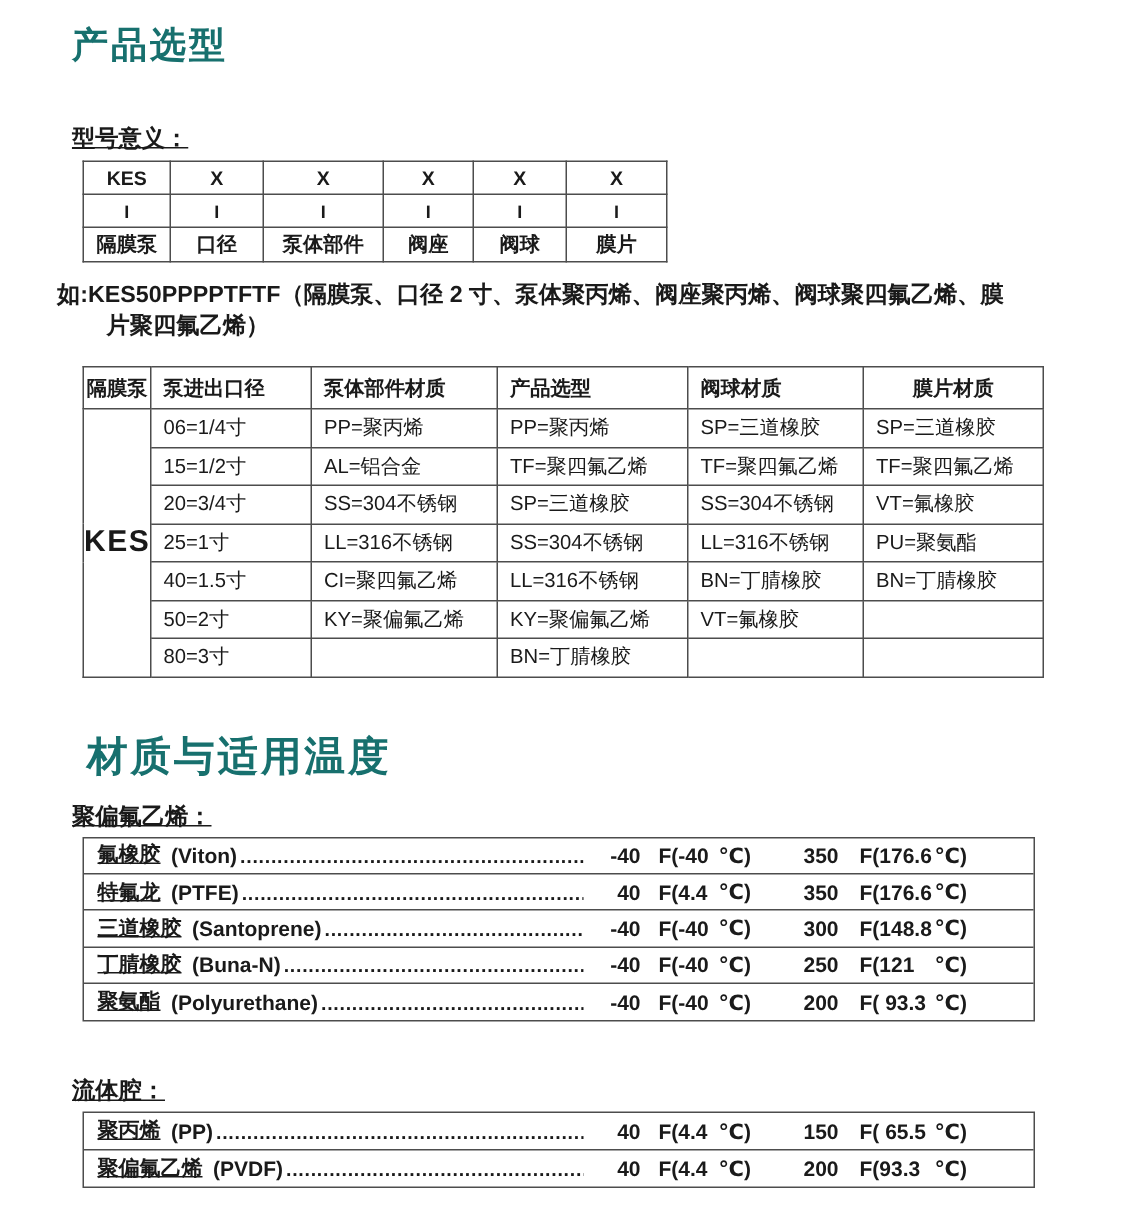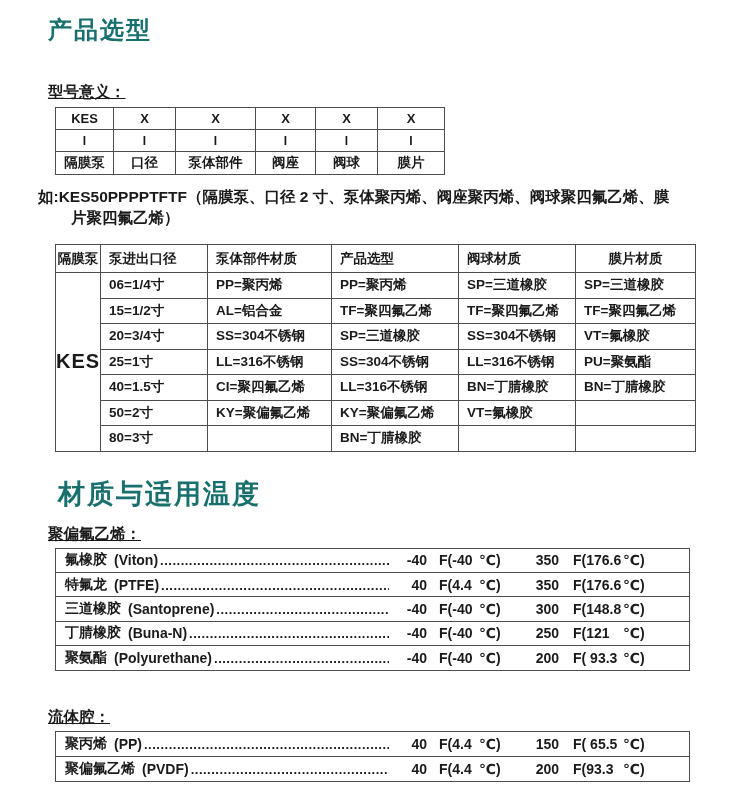--- a/index.html
+++ b/index.html
@@ -11,21 +11,21 @@
     overflow: hidden;
   }
   .content { padding: 14px 40px 0 48px; }
 
   .main-title {
     font-size: 24px; font-weight: 700; letter-spacing: 2px;
     color: #17706e;
   }
   .sub-title {
     font-size: 27px; font-weight: 700; letter-spacing: 2px;
-    color: #17706e; padding-left: 10px; margin-top: 24px;
+    color: #17706e; padding-left: 10px; margin-top: 34px;
   }
   .field-label {
     font-size: 15.5px; font-weight: 600; margin-top: 36px; text-decoration: underline;
   }
   .field-label.tight { margin-top: 12px; }
 
   
   table { border-collapse: collapse; table-layout: fixed; }
   .model-table { width: 389px; margin: 4px 0 0 7px; }
   .model-table td { border: 1px solid #4d4d4d; text-align: center; overflow: hidden; }
@@ -35,21 +35,21 @@
   .model-table col:nth-child(1){width:58px} .model-table col:nth-child(2){width:62px}
   .model-table col:nth-child(3){width:80px} .model-table col:nth-child(4){width:60px}
   .model-table col:nth-child(5){width:62px} .model-table col:nth-child(6){width:67px}
 
   .example { margin: 11px 0 0 -10px; font-size: 15.5px; font-weight: 700; line-height: 21px; }
   .example .line2 { padding-left: 33px; }
 
   
   .spec-table { width: 640px; margin: 16px 0 0 7px; }
   .spec-table th, .spec-table td {
-    border: 1px solid #4d4d4d; font-size: 13.5px; font-weight: 700;
+    border: 1px solid #4d4d4d; font-size: 13.5px; font-weight: 400;
     text-align: left; padding-left: 8px; overflow: hidden;
   }
   .spec-table th { height: 28px; font-weight: 700; }
   .spec-table th.c-first { text-align: center; padding-left: 0; }
   .spec-table th.c-last { text-align: center; padding-left: 0; }
   .spec-table td { height: 25.5px; }
   .spec-table td.kes-cell {
     text-align: center; padding-left: 0;
     font-size: 20px; font-weight: 600; letter-spacing: 1px;
   }
@@ -62,21 +62,21 @@
     width: 635px; margin: 3px 0 0 7px;
     border: 1.5px solid #4d4d4d;
   }
   .temp-row {
     display: flex; align-items: center;
     height: 24.4px; padding: 0 36px 0 9px;
     border-bottom: 1.5px solid #4d4d4d;
     font-size: 14px; font-weight: 600; white-space: nowrap;
   }
   .temp-row:last-child { border-bottom: none; }
-  .mat-zh { margin-right: 7px; }
+  .mat-zh { margin-right: 7px; text-decoration: underline; }
   .leader { flex: 1; overflow: hidden; margin: 0 2px; }
   .leader::after {
     content: "......................................................................................................................................................................................";
     letter-spacing: 0.5px; font-weight: 600; font-size: 13px;
   }
   .cv { flex: none; }
   .c1 { width: 36px; text-align: right; }
   .c2 { width: 40px; margin-left: 12px; }
   .c3 { width: 44px; }
   .c4 { width: 36px; text-align: right; }

